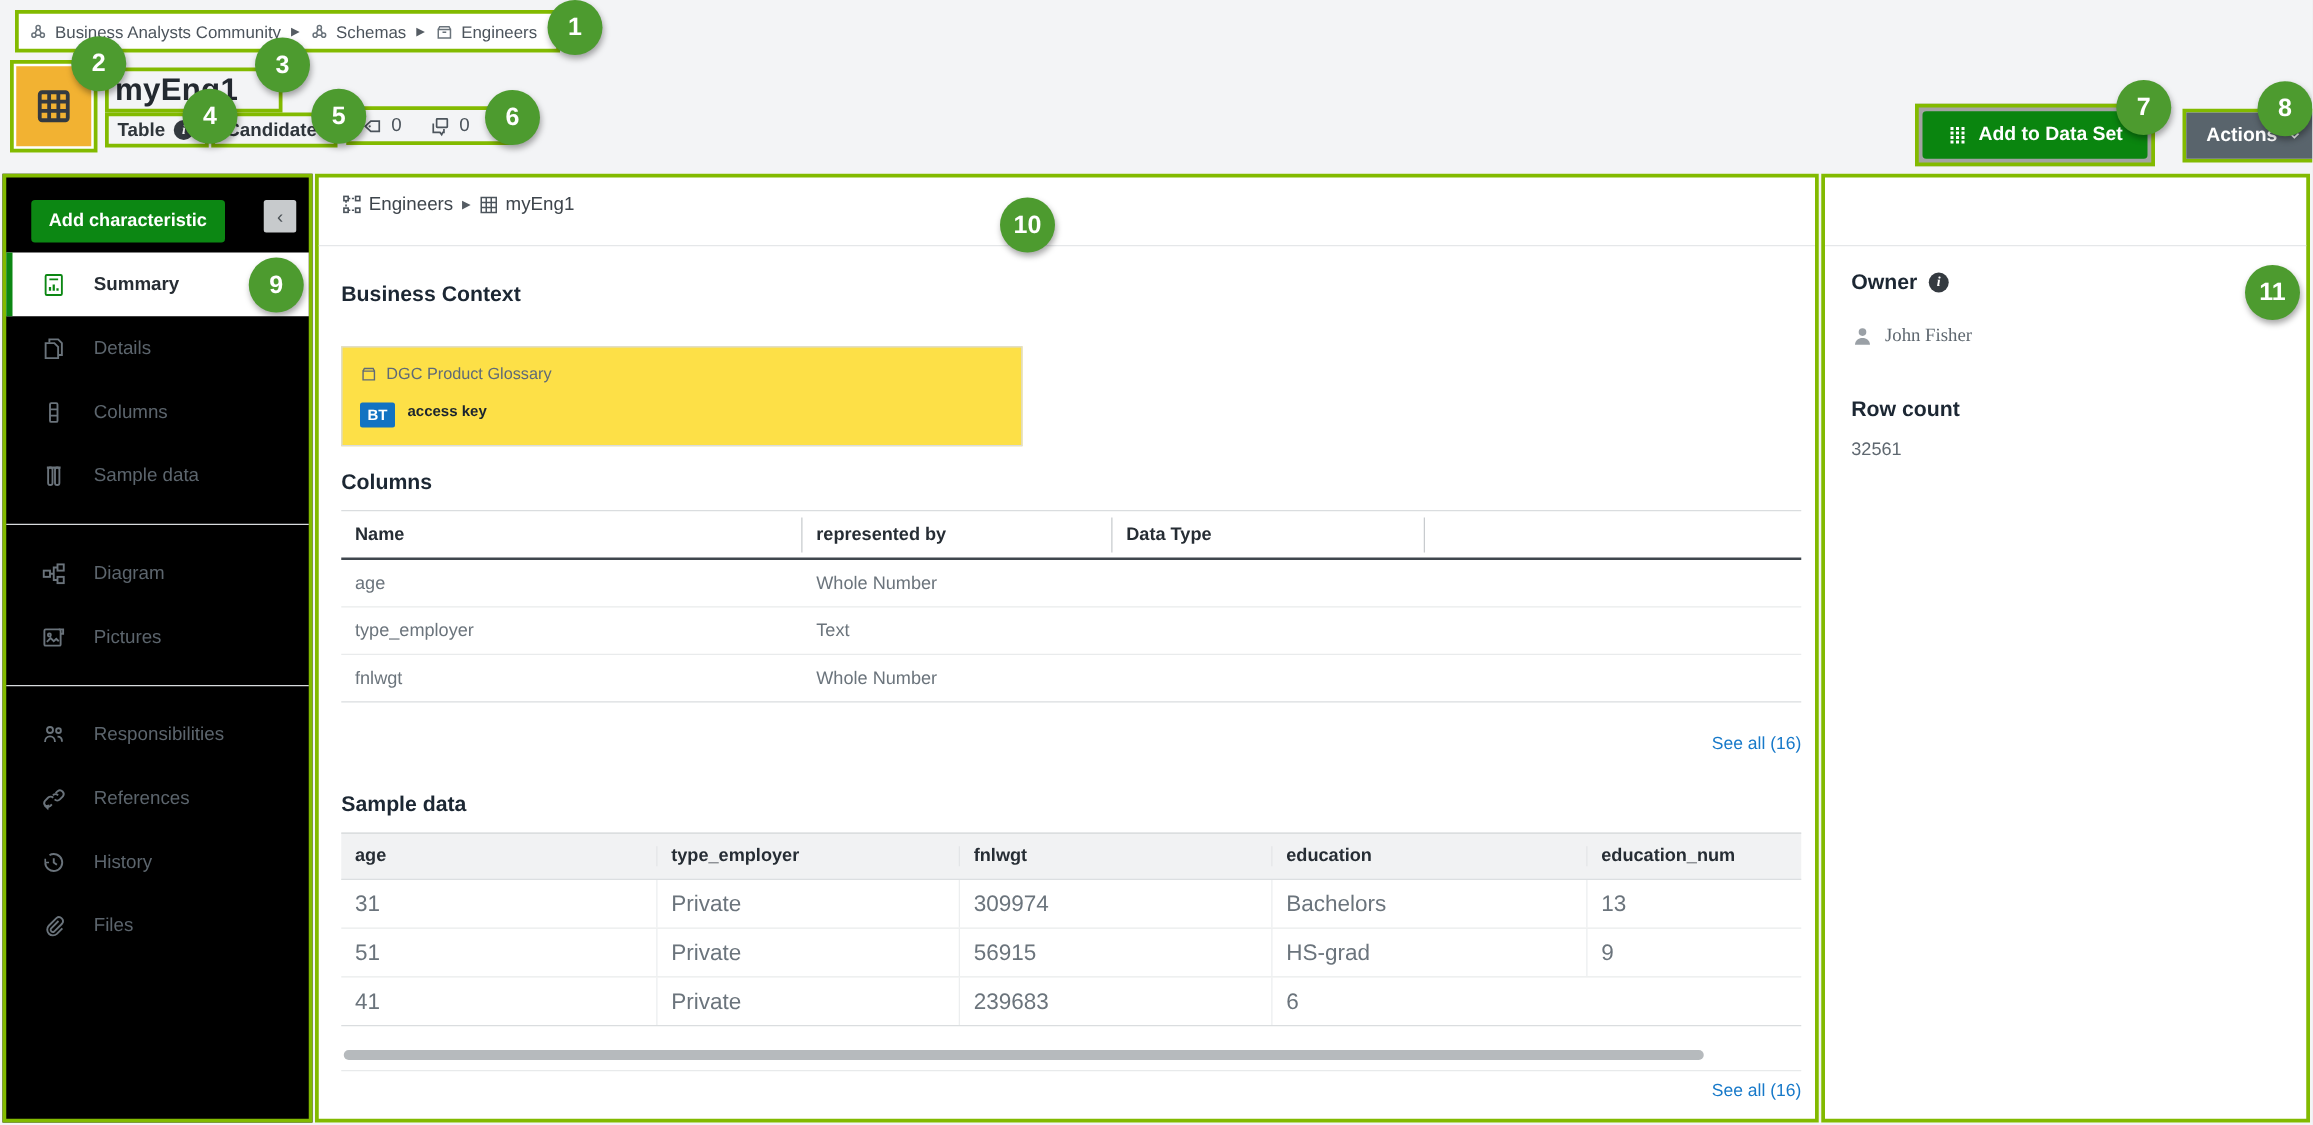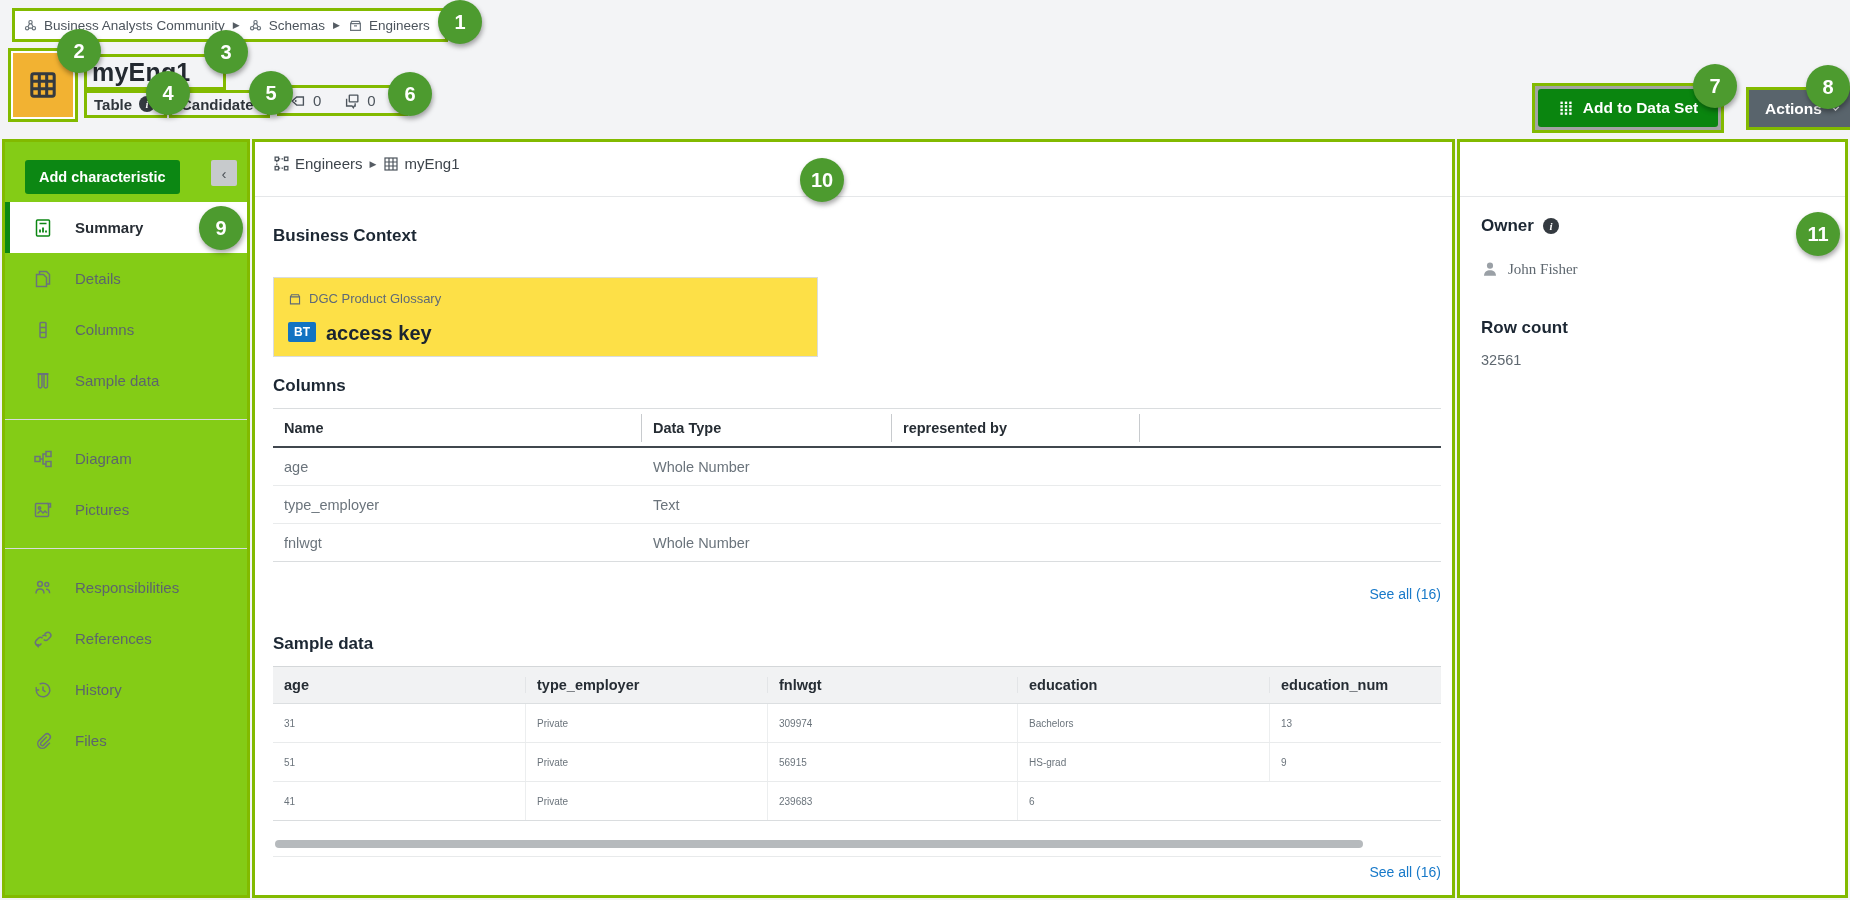--- a/index.html
+++ b/index.html
@@ -35,21 +35,21 @@
   .btnbox{position:absolute;border:3px solid #82ba00;box-sizing:border-box;padding:3px;background:#a3a3a3;}
   .box-adddataset{left:1532px;top:83px;width:192px;height:50px;}
   .box-actions{left:1730px;top:87px;width:114px;height:43px;padding:0;margin-left:16px;}
   .btn-green{width:100%;height:100%;background:#0a850f;border-radius:3px;color:#fff;font-weight:bold;
              font-size:15.5px;display:flex;align-items:center;justify-content:center;gap:9px;cursor:pointer;}
   .btn-dark{width:100%;height:100%;background:#59646c;color:#fff;font-weight:bold;font-size:15.5px;
             display:flex;align-items:center;justify-content:center;gap:8px;cursor:pointer;}
 
   
   .panel{position:absolute;box-sizing:border-box;border:3px solid #82ba00;background:#fff;}
-  #sidebar{left:2px;top:139px;width:248px;height:759px;background:#84cc16;}
+  #sidebar{left:2px;top:139px;width:248px;height:759px;background:#000000;}
   #main{left:252px;top:139px;width:1203px;height:759px;}
   #right{left:1457px;top:139px;width:391px;height:759px;}
 
   
   .add-char{position:absolute;left:20px;top:18px;background:#0c8713;color:#fff;font-weight:bold;
             font-size:14.5px;padding:9px 14px;border-radius:3px;cursor:pointer;}
   .collapse{position:absolute;left:206px;top:18px;width:26px;height:26px;background:#c7cacc;color:#4c5257;
             display:flex;align-items:center;justify-content:center;border-radius:2px;font-size:15px;cursor:pointer;}
   .side-menu{position:absolute;left:0;top:60px;right:0;}
   .side-item{height:51px;display:flex;align-items:center;padding-left:28px;gap:22px;color:#5c656d;
@@ -63,38 +63,38 @@
   .m-crumb{position:absolute;left:18px;top:13px;display:flex;align-items:center;gap:5px;
            font-size:15px;color:#3e454c;}
   .hline{position:absolute;left:0;right:0;height:1px;background:#e5e7e9;}
   .sect-h{position:absolute;font-size:17px;font-weight:bold;color:#1c2733;}
   .card{position:absolute;left:18px;top:135px;width:545px;height:80px;border:1px solid #d9dcde;
         box-sizing:border-box;background:#fde047;}
   .card-gloss{position:absolute;left:14px;top:13px;display:flex;align-items:center;gap:7px;
               font-size:13px;color:#5f6a77;}
   .card-term{position:absolute;left:14px;top:44px;display:flex;align-items:flex-start;gap:10px;}
   .bt-badge{background:#1273c2;color:#fff;font-weight:bold;font-size:12px;padding:3px 6px;border-radius:2px;}
-  .term-name{font-size:20px;font-weight:bold;color:#1b2430;cursor:pointer;}
+  .term-name{font-size:12px;font-weight:bold;color:#1b2430;cursor:pointer;}
 
   .tbl{position:absolute;left:18px;width:1168px;}
   .trow{display:flex;align-items:center;box-sizing:border-box;}
   .tcell{box-sizing:border-box;padding-left:11px;overflow:hidden;white-space:nowrap;}
   .cols-head{height:40px;border-top:1px solid #dadddf;border-bottom:2px solid #40474e;
              font-weight:bold;font-size:14.5px;color:#262d34;}
   .cols-head .tcell{height:28px;line-height:28px;}
   .cols-head .tcell:not(:last-child){border-right:1px solid #c8cbce;}
   .cols-row{height:38px;border-bottom:1px solid #e9ebec;font-size:14.5px;color:#6b747c;cursor:pointer;}
   .cols-row:last-child{border-bottom:1px solid #dadddf;}
   .c1{width:369px;}.c2{width:250px;}.c3{width:248px;}.c4{width:301px;}
   .see-all{position:absolute;left:18px;width:1168px;text-align:right;font-size:14px;color:#1779c9;cursor:pointer;}
 
   .samp-head{height:38px;background:#f1f2f3;border-top:1px solid #d4d7d9;border-bottom:1px solid #dcdfe1;
              font-weight:bold;font-size:14.5px;color:#262d34;}
   .samp-head .tcell:not(:last-child){border-right:1px solid #e3e5e7;}
-  .samp-row{height:39px;border-bottom:1px solid #e9ebec;font-size:10px;color:#6b747c;}
+  .samp-row{height:39px;border-bottom:1px solid #e9ebec;font-size:18px;color:#6b747c;}
   .samp-row:last-child{border-bottom:1px solid #dadddf;}
   .samp-row .tcell{height:100%;display:flex;align-items:center;}
   .samp-row .tcell:not(:last-child){border-right:1px solid #eceeef;}
   .s1{width:253px;}.s2{width:242px;}.s3{width:250px;}.s4{width:252px;}.s5{width:171px;}
   .hscroll{position:absolute;left:18px;top:698px;width:1168px;height:8px;}
   .hscroll .thumb{position:absolute;left:2px;top:0;width:1088px;height:8px;background:#b6babd;border-radius:4px;cursor:pointer;}
   .trackline{position:absolute;left:18px;top:714px;width:1168px;height:1px;background:#e8eaeb;}
 
   
   .r-h{position:absolute;left:21px;display:flex;align-items:center;gap:9px;
@@ -364,22 +364,22 @@
         <span class="bt-badge">BT</span>
         <span class="term-name">access key</span>
       </div>
     </div>
 
     <div class="sect-h" style="left:18px;top:234px">Columns</div>
 
     <div class="tbl" style="top:266px">
       <div class="trow cols-head">
         <div class="tcell c1">Name</div>
+        <div class="tcell c3">represented by</div>
         <div class="tcell c2">Data Type</div>
-        <div class="tcell c3">represented by</div>
         <div class="tcell c4"></div>
       </div>
       <div class="trow cols-row">
         <div class="tcell c1">age</div>
         <div class="tcell c2">Whole Number</div>
         <div class="tcell c3"></div>
         <div class="tcell c4"></div>
       </div>
       <div class="trow cols-row">
         <div class="tcell c1">type_employer</div>

